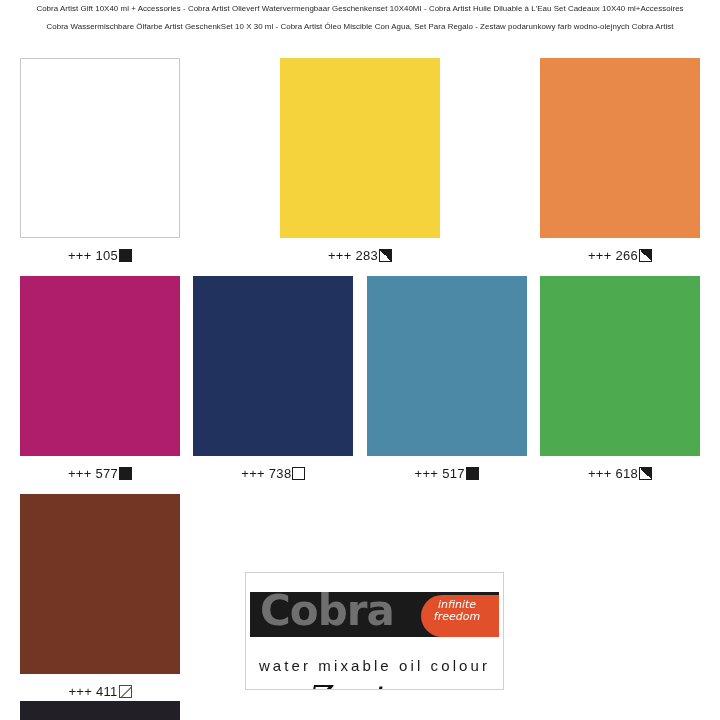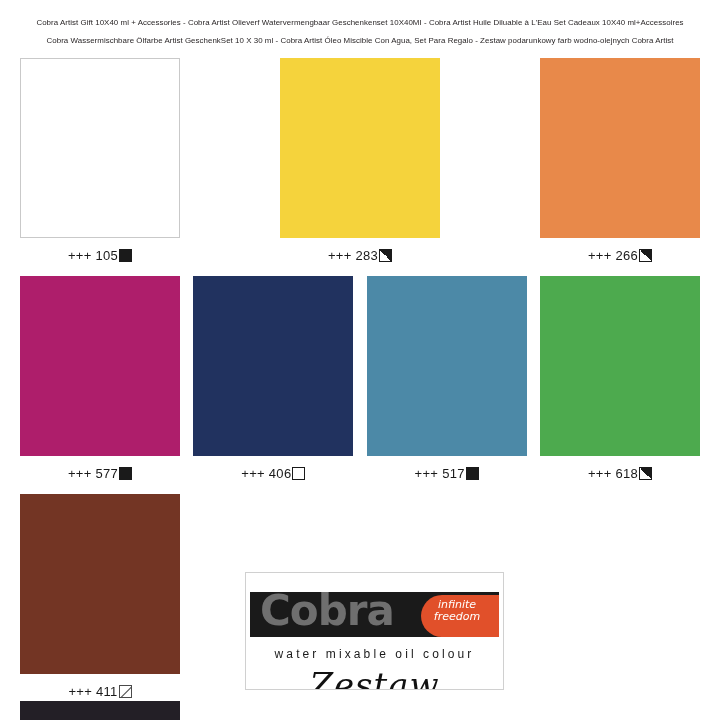--- a/index.html
+++ b/index.html
@@ -11,21 +11,21 @@
     width: 720px;
     height: 720px;
     font-family: "Liberation Sans", sans-serif;
     color: #231f20;
     overflow: hidden;
     position: relative;
   }
 
   
   .header {
-    padding: 14px 22px 0 22px;
+    padding: 0 22px 0 22px;
     text-align: center;
   }
   .header-line {
     font-size: 7.9px;
     line-height: 18px;
     letter-spacing: 0.05px;
     color: #231f20;
     white-space: nowrap;
     font-family: "Liberation Sans", sans-serif;
   }
@@ -171,23 +171,23 @@
     top: 7px;
     width: 80px;
     text-align: center;
     color: #ffffff;
     font-size: 11px;
     line-height: 12px;
     font-style: italic;
     font-family: "DejaVu Sans", sans-serif;
   }
   .logo-tagline {
-    margin-top: 10px;
-    text-align: center;
-    font-size: 12px;
+    margin-top: 20px;
+    text-align: center;
+    font-size: 15px;
     letter-spacing: 3.1px;
     color: #1a1a1a;
     font-family: "Liberation Sans", sans-serif;
   }
   .logo-artist {
     margin-top: 4px;
     text-align: center;
     font-size: 34px;
     font-style: italic;
     font-family: "DejaVu Serif", serif;
@@ -234,21 +234,21 @@
     <div class="cell">
       <div class="swatch" style="background: rgb(174, 30, 107);"></div>
       <div class="caption">
         <span class="code">+++ 577</span>
         <span class="opacity-mark opaque"></span>
       </div>
     </div>
     <div class="cell">
       <div class="swatch" style="background: rgb(33, 50, 95);"></div>
       <div class="caption">
-        <span class="code">+++ 406</span>
+        <span class="code">+++ 738</span>
         <span class="opacity-mark transparent"></span>
       </div>
     </div>
     <div class="cell">
       <div class="swatch" style="background: rgb(76, 137, 167);"></div>
       <div class="caption">
         <span class="code">+++ 517</span>
         <span class="opacity-mark opaque"></span>
       </div>
     </div>

